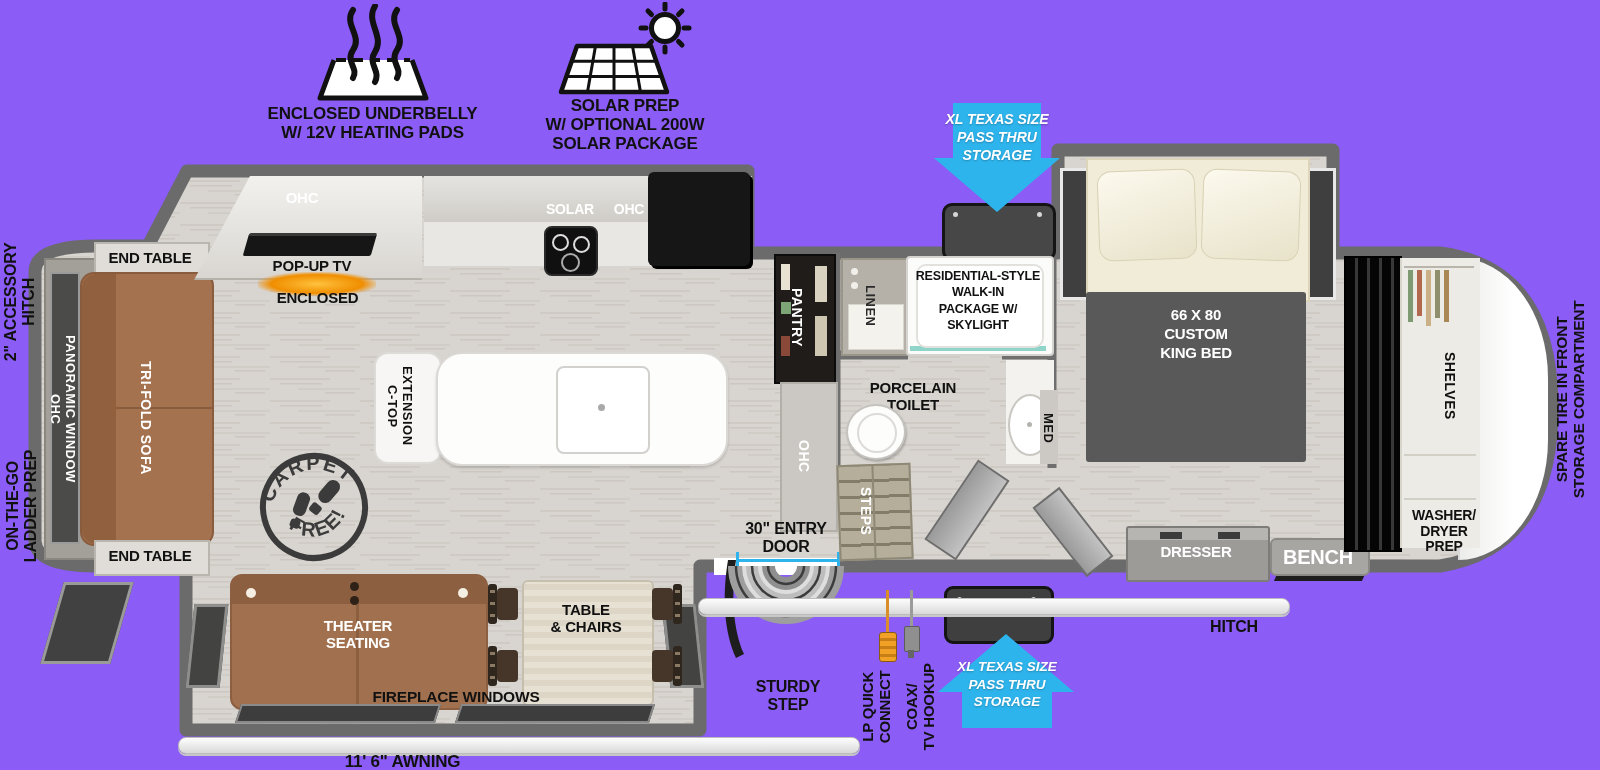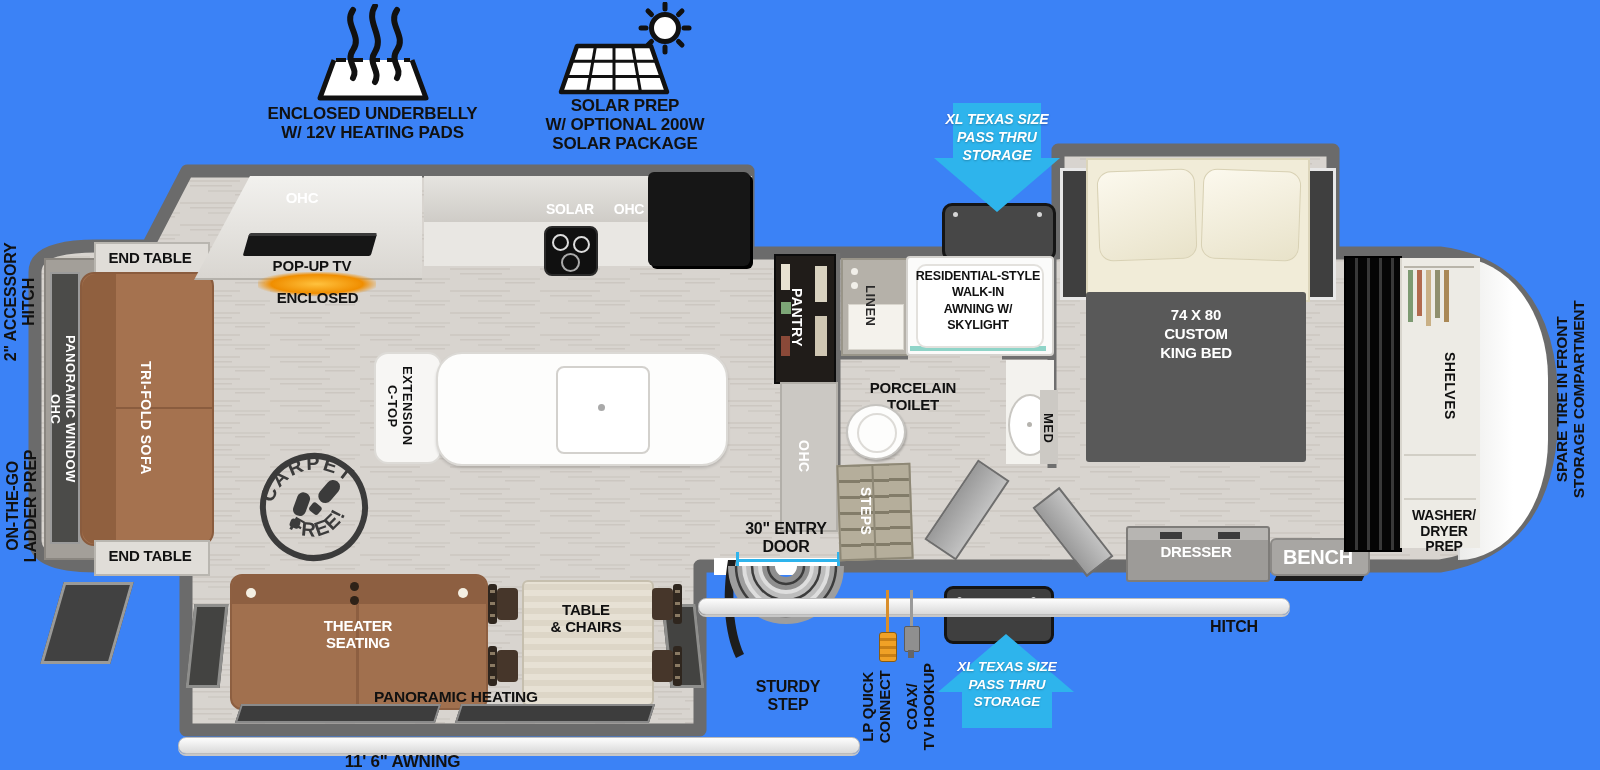--- a/index.html
+++ b/index.html
@@ -1,16 +1,16 @@
 <!DOCTYPE html>
 <html><head>
 <meta charset="utf-8">
 <style>
   html,body{margin:0;padding:0;background:#fff;}
-  #stage{position:relative;width:1600px;height:770px;background:#3b82f6;overflow:hidden;
+  #stage{position:relative;width:1600px;height:770px;background:#8b5cf6;overflow:hidden;
          font-family:"Liberation Sans",sans-serif;}
   .abs{position:absolute;}
   .lbl{position:absolute;font-weight:bold;color:#111;text-align:center;
        white-space:pre-line;line-height:1.12;letter-spacing:-0.2px;}
   .wlbl{color:#fff;}
   .v{writing-mode:vertical-lr;white-space:pre-line;text-align:center;font-weight:bold;
      letter-spacing:0.5px;line-height:1.15;}
   .ccw{transform:rotate(-90deg);transform-origin:center center;}
   .bar{position:absolute;background:linear-gradient(180deg,#fdfdfd,#d9d9d9);
        border:1px solid #bcbcbc;border-radius:8px;box-shadow:0 2px 0 #c7c7c7;}
@@ -218,21 +218,21 @@
       <rect x="2" y="6" width="5" height="3" fill="#8a7a63"></rect>
       <rect x="2" y="18" width="5" height="3" fill="#8a7a63"></rect>
       <rect x="2" y="30" width="5" height="3" fill="#8a7a63"></rect>
     <rect x="9" y="4" width="21" height="32" rx="4" fill="#46362a"></rect>
   </svg>
   <div class="lbl" style="left:528px;top:602px;width:116px;font-size:15px;">TABLE
 &amp; CHAIRS</div>
 
   <div class="abs" style="left:238px;top:704px;width:196px;height:15px;background:#3d3d3d;border:2px solid #8a8a8a;transform:skewX(-18deg);"></div>
   <div class="abs" style="left:458px;top:704px;width:190px;height:15px;background:#3d3d3d;border:2px solid #8a8a8a;transform:skewX(-18deg);"></div>
-  <div class="lbl" style="left:348px;top:688px;width:216px;font-size:15.5px;">PANORAMIC HEATING</div>
+  <div class="lbl" style="left:348px;top:688px;width:216px;font-size:15.5px;">FIREPLACE WINDOWS</div>
 
   <div class="abs" style="left:714px;top:558px;width:124px;height:17px;background:#fff;"></div>
   <div class="lbl" style="left:724px;top:520px;width:124px;font-size:16px;">30" ENTRY
 DOOR</div>
   <div class="abs" style="left:736px;top:559px;width:104px;height:3px;background:#2eb4ec;"></div>
   <div class="abs" style="left:736px;top:552px;width:3px;height:16px;background:#2eb4ec;"></div>
   <div class="abs" style="left:837px;top:552px;width:3px;height:16px;background:#2eb4ec;"></div>
 
   <svg class="abs" style="left:722px;top:560px;" width="128" height="122" viewBox="0 0 128 122">
     <path d="M6,0 C0,36 2,72 14,98 L22,94 C11,70 9,36 14,0 Z" fill="#1d1d1d"></path>
@@ -257,21 +257,21 @@
     <div class="abs" style="left:8px;top:22px;width:7px;height:7px;background:#f1efe9;border-radius:50%;"></div>
   </div>
   <div class="v abs" style="left:862px;top:266px;height:80px;font-size:13px;color:#2a2a2a;">LINEN</div>
 
   <div class="abs" style="left:906px;top:256px;width:144px;height:96px;background:#fbfbfa;border:2px solid #d5d3cf;border-radius:4px;">
     <div class="abs" style="left:2px;top:88px;width:136px;height:5px;background:#8fd4c8;"></div>
     <div class="abs" style="left:8px;top:6px;width:124px;height:80px;background:#fff;border:2px solid #e3e1dd;border-radius:10px;"></div>
   </div>
   <div class="lbl" style="left:914px;top:268px;width:128px;font-size:12.5px;line-height:1.3;">RESIDENTIAL-STYLE
 WALK-IN
-AWNING W/
+PACKAGE W/
 SKYLIGHT</div>
 
   <div class="lbl" style="left:848px;top:380px;width:130px;font-size:15px;">PORCELAIN
 TOILET</div>
   <div class="abs" style="left:846px;top:404px;width:56px;height:52px;background:#fdfdfc;border:2px solid #c5c3bf;border-radius:50%;box-shadow:1px 2px 2px rgba(0,0,0,.2);">
     <div class="abs" style="left:9px;top:7px;width:36px;height:36px;border:2px solid #dddbd7;border-radius:50%;"></div>
   </div>
 
   <div class="abs" style="left:1006px;top:360px;width:48px;height:104px;background:#f3f2ee;"></div>
   <div class="abs" style="left:1008px;top:394px;width:40px;height:58px;background:#fff;border:2px solid #c9c7c2;border-radius:50%;">
@@ -288,21 +288,21 @@
 
   <div class="abs" style="left:948px;top:462px;width:34px;height:92px;background:linear-gradient(90deg,#9a9a9a,#c2c2c2);border:2px solid #6e6e6e;transform:rotate(34deg);"></div>
   <div class="abs" style="left:1056px;top:488px;width:30px;height:84px;background:linear-gradient(90deg,#9a9a9a,#c2c2c2);border:2px solid #6e6e6e;transform:rotate(-38deg);"></div>
 
   <div class="abs" style="left:1060px;top:168px;width:24px;height:126px;background:#3f3f3f;border:3px solid #e8e8e8;"></div>
   <div class="abs" style="left:1306px;top:168px;width:24px;height:126px;background:#3f3f3f;border:3px solid #e8e8e8;"></div>
   <div class="abs" style="left:1086px;top:158px;width:220px;height:140px;background:#f1ecd8;border:2px solid #dcd5ba;"></div>
   <div class="abs" style="left:1098px;top:170px;width:96px;height:88px;background:linear-gradient(160deg,#fcf9ee,#e8e2c9);border:1px solid #d8d1b4;border-radius:14px;transform:rotate(-2deg);"></div>
   <div class="abs" style="left:1202px;top:170px;width:96px;height:88px;background:linear-gradient(160deg,#fcf9ee,#e8e2c9);border:1px solid #d8d1b4;border-radius:14px;transform:rotate(2deg);"></div>
   <div class="abs" style="left:1086px;top:292px;width:220px;height:170px;background:#595959;border-radius:3px;"></div>
-  <div class="lbl wlbl" style="left:1086px;top:306px;width:220px;font-size:15px;color:#fff;line-height:1.25;">74 X 80
+  <div class="lbl wlbl" style="left:1086px;top:306px;width:220px;font-size:15px;color:#fff;line-height:1.25;">66 X 80
 CUSTOM
 KING BED</div>
 
   <div class="abs" style="left:1126px;top:526px;width:140px;height:52px;background:linear-gradient(180deg,#b7b5b2 0 12px,#9d9b98 12px);border:2px solid #7e7c79;border-radius:3px;">
     <div class="abs" style="left:32px;top:4px;width:22px;height:7px;background:#3c3c3c;"></div>
     <div class="abs" style="left:90px;top:4px;width:22px;height:7px;background:#3c3c3c;"></div>
   </div>
   <div class="lbl wlbl" style="left:1126px;top:544px;width:140px;font-size:15px;color:#fff;">DRESSER</div>
   <div class="abs" style="left:1276px;top:572px;width:88px;height:9px;background:#1c1c1c;transform:skewX(-25deg);"></div>
   <div class="abs" style="left:1270px;top:538px;width:96px;height:34px;background:#a8a6a3;border:2px solid #8b8986;border-radius:6px;"></div>

